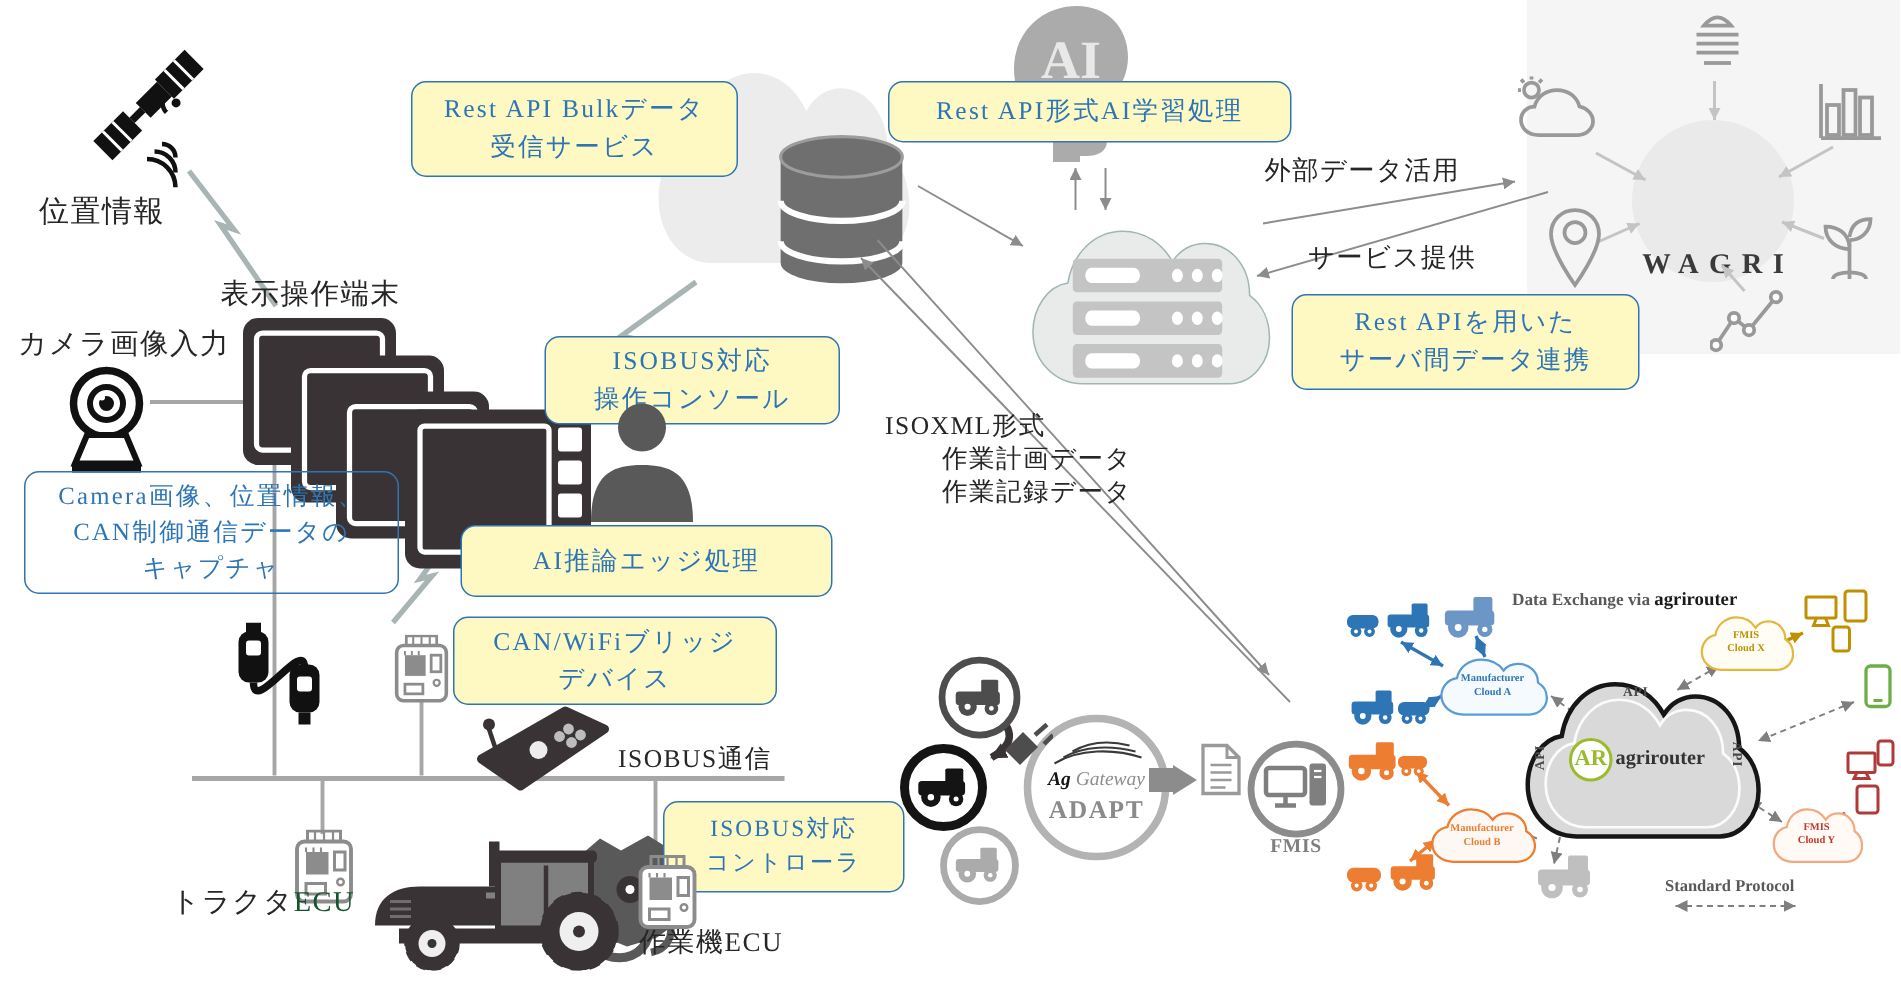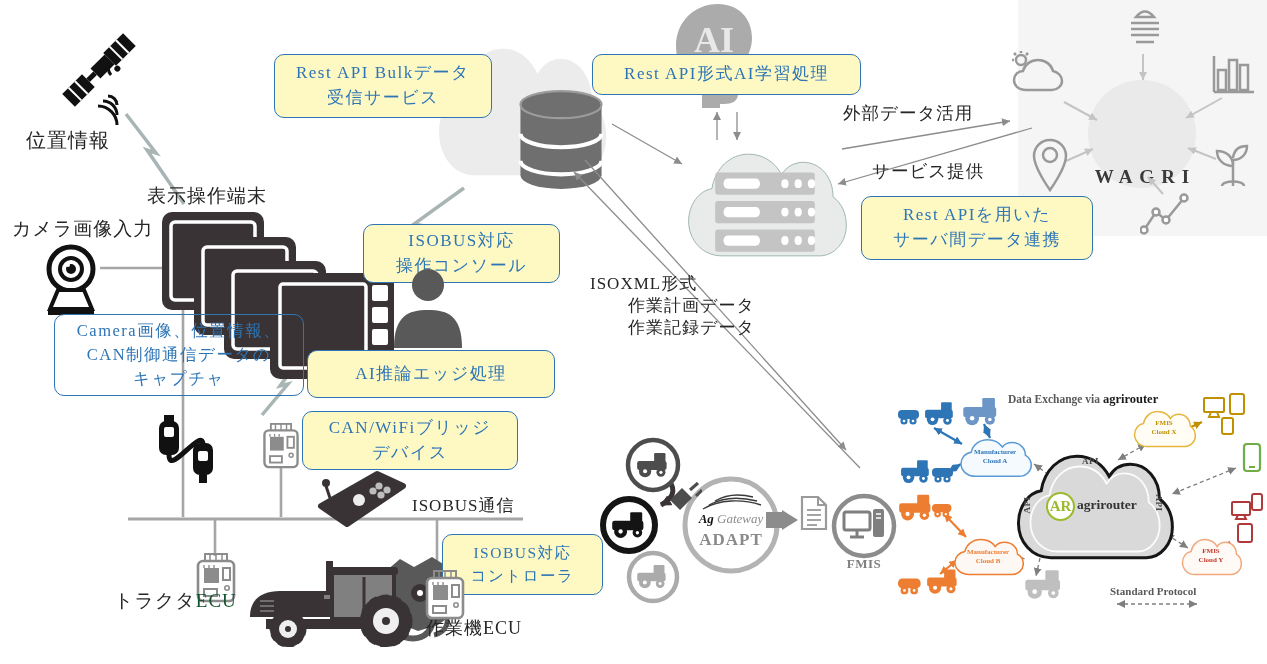--- a/index.html
+++ b/index.html
@@ -4,21 +4,21 @@
 <style>
   html,body{margin:0;padding:0;background:#fff;}
   .stage{position:relative;width:1267px;height:664px;background:#fff;overflow:hidden;
          font-family:Liberation Serif, serif;}
   .abs{position:absolute;}
   .z1{z-index:1}.z2{z-index:2}.z3{z-index:3}.z10{z-index:10}.z25{z-index:25}.z40{z-index:40}
   .lbl{position:absolute;color:#262626;white-space:nowrap;letter-spacing:1px;z-index:40;}
   .box{position:absolute;border:1.6px solid #2E75B6;border-radius:10px;color:#2E75B6;
        display:flex;flex-direction:column;align-items:center;justify-content:center;
        text-align:center;letter-spacing:1.5px;background:#fef9c3;z-index:20;font-size:17px;line-height:1.45;}
-  .box.clear{background:transparent;margin-left:38px;}
+  .box.clear{background:transparent;}
   .f16{font-size:15.5px}.f18{font-size:18px}
   .ecu-blue{color:#14532d;}
   .cloudlbl{position:absolute;z-index:30;text-align:center;font-weight:bold;font-size:7px;line-height:1.25;letter-spacing:0;}
   .api{position:absolute;z-index:30;font-size:9px;font-weight:bold;color:#4A4A4A;letter-spacing:.5px;}
   .smallcap{position:absolute;z-index:40;font-weight:bold;color:#595959;}
   .wagri-circle{position:absolute;left:1088px;top:80px;width:108px;height:108px;border-radius:50%;
        background:#EAEAEA;z-index:2;display:flex;align-items:flex-end;justify-content:center;}
   .wagri-text{font-size:19px;font-weight:600;letter-spacing:7px;color:#3A3A3A;padding-left:7px;}
 </style>
 </head>

